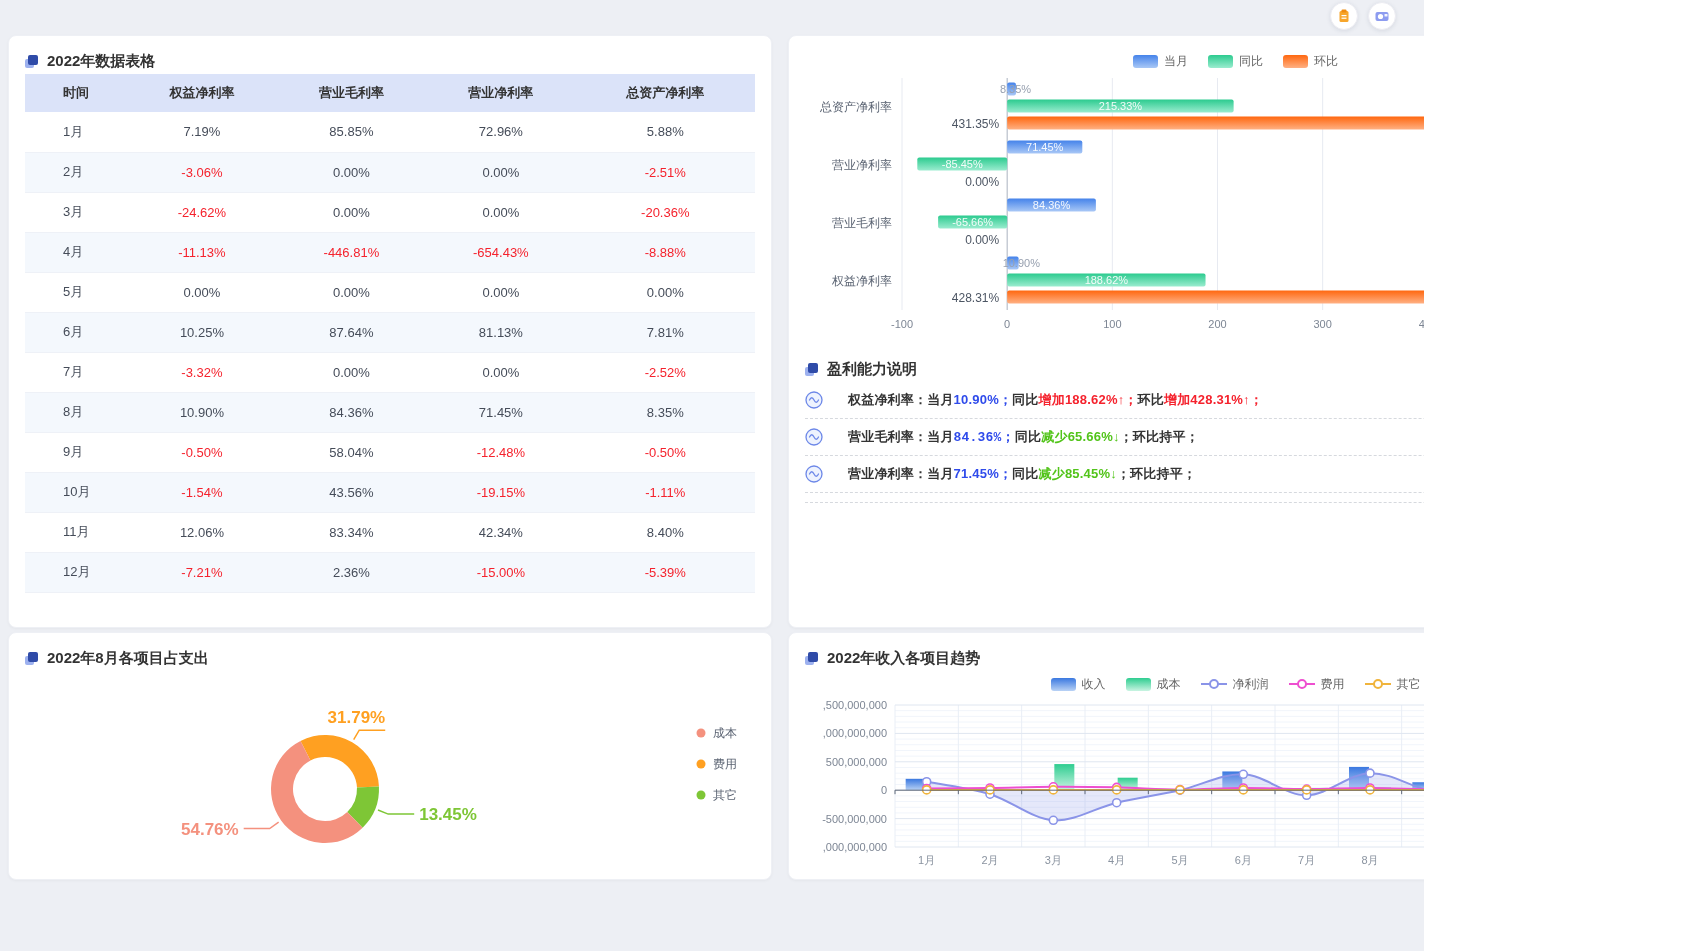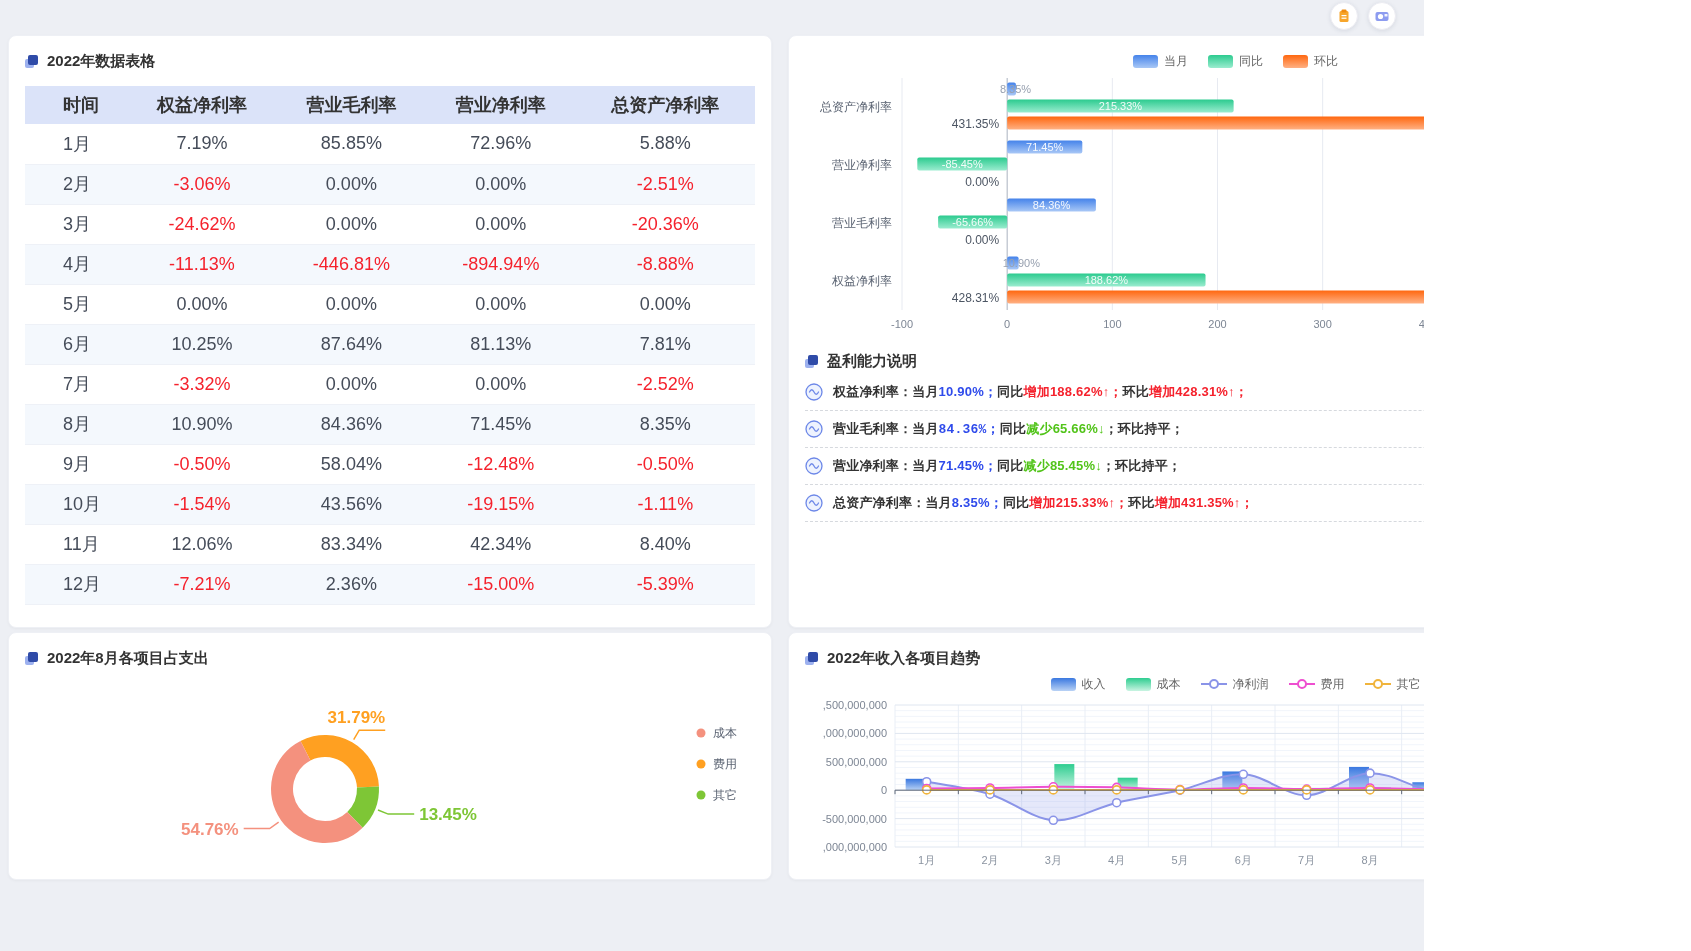--- a/index.html
+++ b/index.html
@@ -10,35 +10,35 @@
     box-shadow:0 1px 4px rgba(31,45,80,.10); display:flex; align-items:center; justify-content:center; cursor:pointer; }
   .panels { position:absolute; left:8px; top:35px; display:grid; grid-template-columns:764px 895px;
     grid-template-rows:593px 248px; gap:4px 16px; }
   .panel { background:#fff; border:1px solid #eef0f5; border-radius:8px; box-shadow:0 1px 3px rgba(0,0,0,.04);
     padding:12px 16px; overflow:hidden; }
   .panel-title { display:flex; align-items:center; gap:9px; font-size:15px; font-weight:700; color:#333; height:26px; }
   .t-icon { width:13px; height:13px; position:relative; display:inline-block; flex:0 0 13px; }
   .t-icon::before { content:''; position:absolute; left:0; bottom:0; width:9px; height:9px; background:#9db1ef; border-radius:2px; }
   .t-icon::after  { content:''; position:absolute; right:0; top:0; width:10px; height:10px; background:#2f4ba8; border-radius:2px; }
   
-  table { width:100%; border-collapse:collapse; margin-top:12px; font-size:18px; color:#454c59; }
+  table { width:100%; border-collapse:collapse; font-size:13px; color:#454c59; }
   thead th { background:#dbe3f9; font-weight:600; color:#333; height:38px; text-align:center; }
   tbody td { text-align:center; height:40px; }
   td:first-child, th:first-child { text-align:left; padding-left:38px; width:14%; }
   tbody tr { border-bottom:1px solid #eef1f7; }
   tbody tr.alt { background:#f4f8fd; }
   .neg { color:#f5222d; }
   
   .chart-legend { display:flex; justify-content:center; align-items:center; gap:20px;
     font-size:12px; color:#666; height:22px; margin-top:2px;text-align:center; }
   .lg-item { display:flex; align-items:center; gap:6px; cursor:pointer; }
   .sw { width:25px; height:13px; border-radius:3px; display:inline-block; }
   
-  .note-title { margin-top:4px; }
-  .note-item { display:flex; align-items:center; gap:10px; margin-top:9px; }
+  .note-title { margin-top:12px; }
+  .note-item { display:flex; align-items:center; gap:25px; margin-top:9px; }
   .n-ico { width:18px; height:18px; flex:0 0 18px; }
   .n-text { font-size:13px; font-weight:600; color:#333; letter-spacing:.2px; }
   .dashed { border-top:1px dashed #d6d9de; margin:9px 0 2px; }
   svg text { font-family:"Liberation Sans", sans-serif; }
 </style>
 </head>
 <body>
 
 <div class="page">
   <div class="topbar">
@@ -95,21 +95,21 @@
               <td>3月</td>
               <td class="neg">-24.62%</td>
               <td>0.00%</td>
               <td>0.00%</td>
               <td class="neg">-20.36%</td>
             </tr>
             <tr class="alt">
               <td>4月</td>
               <td class="neg">-11.13%</td>
               <td class="neg">-446.81%</td>
-              <td class="neg">-894.94%</td>
+              <td class="neg">-654.43%</td>
               <td class="neg">-8.88%</td>
             </tr>
             <tr>
               <td>5月</td>
               <td>0.00%</td>
               <td>0.00%</td>
               <td>0.00%</td>
               <td>0.00%</td>
             </tr>
             <tr class="alt">
@@ -258,27 +258,20 @@
           </div>
           <div class="dashed"></div>
           <div class="note-item">
             <svg class="n-ico" viewBox="0 0 18 18">
               <circle cx="9" cy="9" r="8" fill="#eef3fe" stroke="#6d88e8" stroke-width="1.3"></circle>
               <path d="M4.5 9c1.5-3 3-3 4.5 0s3 3 4.5 0" fill="none" stroke="#6d88e8" stroke-width="1.3" stroke-linecap="round"></path>
             </svg>
             <span class="n-text"><span>营业净利率：当月</span><span style="color: rgb(47, 75, 235);">71.45%；</span><span>同比</span><span style="color: rgb(82, 196, 26);">减少85.45%↓</span><span>；环比持平；</span></span>
           </div>
           <div class="dashed"></div>
-          <div class="note-item">
-            <svg class="n-ico" viewBox="0 0 18 18">
-              <circle cx="9" cy="9" r="8" fill="#eef3fe" stroke="#6d88e8" stroke-width="1.3"></circle>
-              <path d="M4.5 9c1.5-3 3-3 4.5 0s3 3 4.5 0" fill="none" stroke="#6d88e8" stroke-width="1.3" stroke-linecap="round"></path>
-            </svg>
-            <span class="n-text"><span>总资产净利率：当月</span><span style="color: rgb(47, 75, 235);">8.35%；</span><span>同比</span><span style="color: rgb(245, 34, 45);">增加215.33%↑；</span><span>环比</span><span style="color: rgb(245, 34, 45);">增加431.35%↑；</span></span>
-          </div>
           <div class="dashed"></div>
         </div>
     </section>
 
     <section class="panel">
       <div class="panel-title">
         <span class="t-icon"></span>
         <span>2022年8月各项目占支出</span>
       </div>
       <svg id="donut" width="730" height="205">

